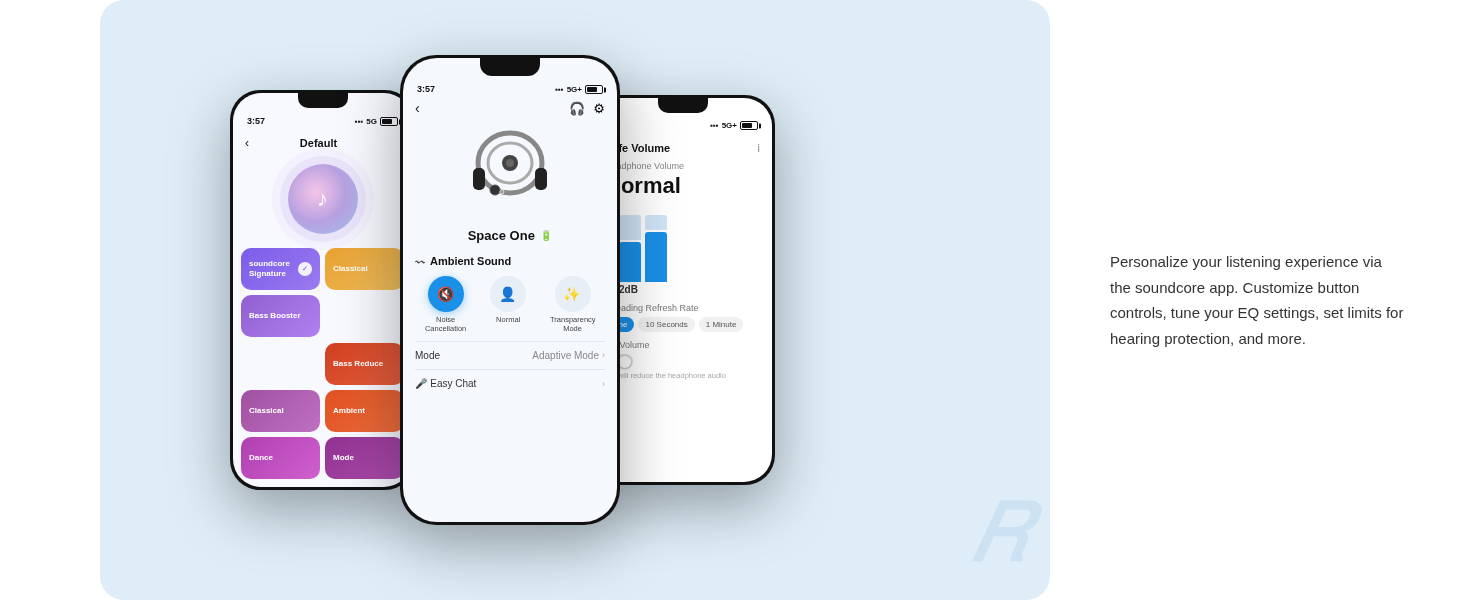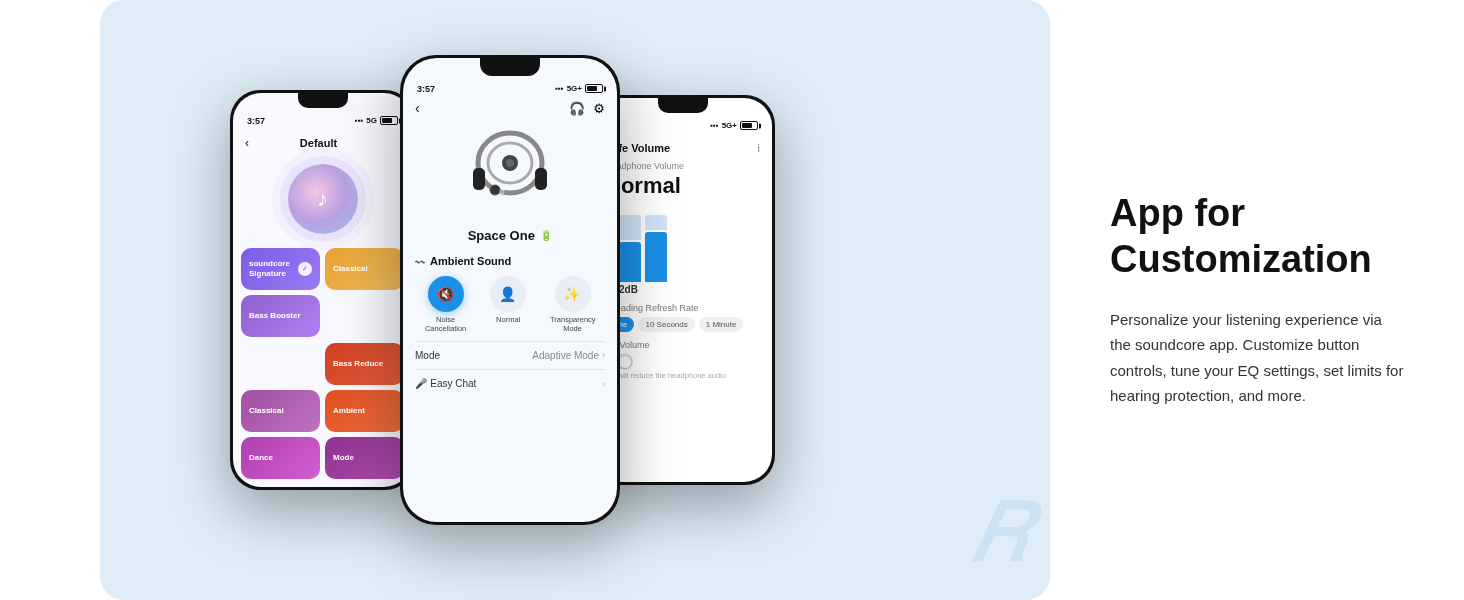--- a/index.html
+++ b/index.html
@@ -90,21 +90,21 @@
       top: 3px; left: 3px; right: 3px; bottom: 3px;
       background: #ffffff;
       border-radius: 28px;
       overflow: hidden;
     }
 
     
     .status-bar {
       display: flex;
       justify-content: space-between;
-      align-items: flex-start;
+      align-items: flex-end;
       padding: 8px 14px 4px;
       font-size: 9px;
       font-weight: 600;
       color: #111;
     }
     .status-icons {
       display: flex;
       gap: 3px;
       align-items: center;
       font-size: 8px;
@@ -702,18 +702,14 @@
           <div class="high-vol-desc">ore will reduce the headphone audio</div>
 
         </div>
       </div>
     </div>
 
   </div>
 </div>
 
 <div class="right-section">
-  <h1 class="main-heading">
-    <span>App for</span><br>
-    <span>Customization</span>
-  </h1>
   <p class="description">Personalize your listening experience via the soundcore app. Customize button controls, tune your EQ settings, set limits for hearing protection, and more.</p>
 </div>
 
 </body></html>

